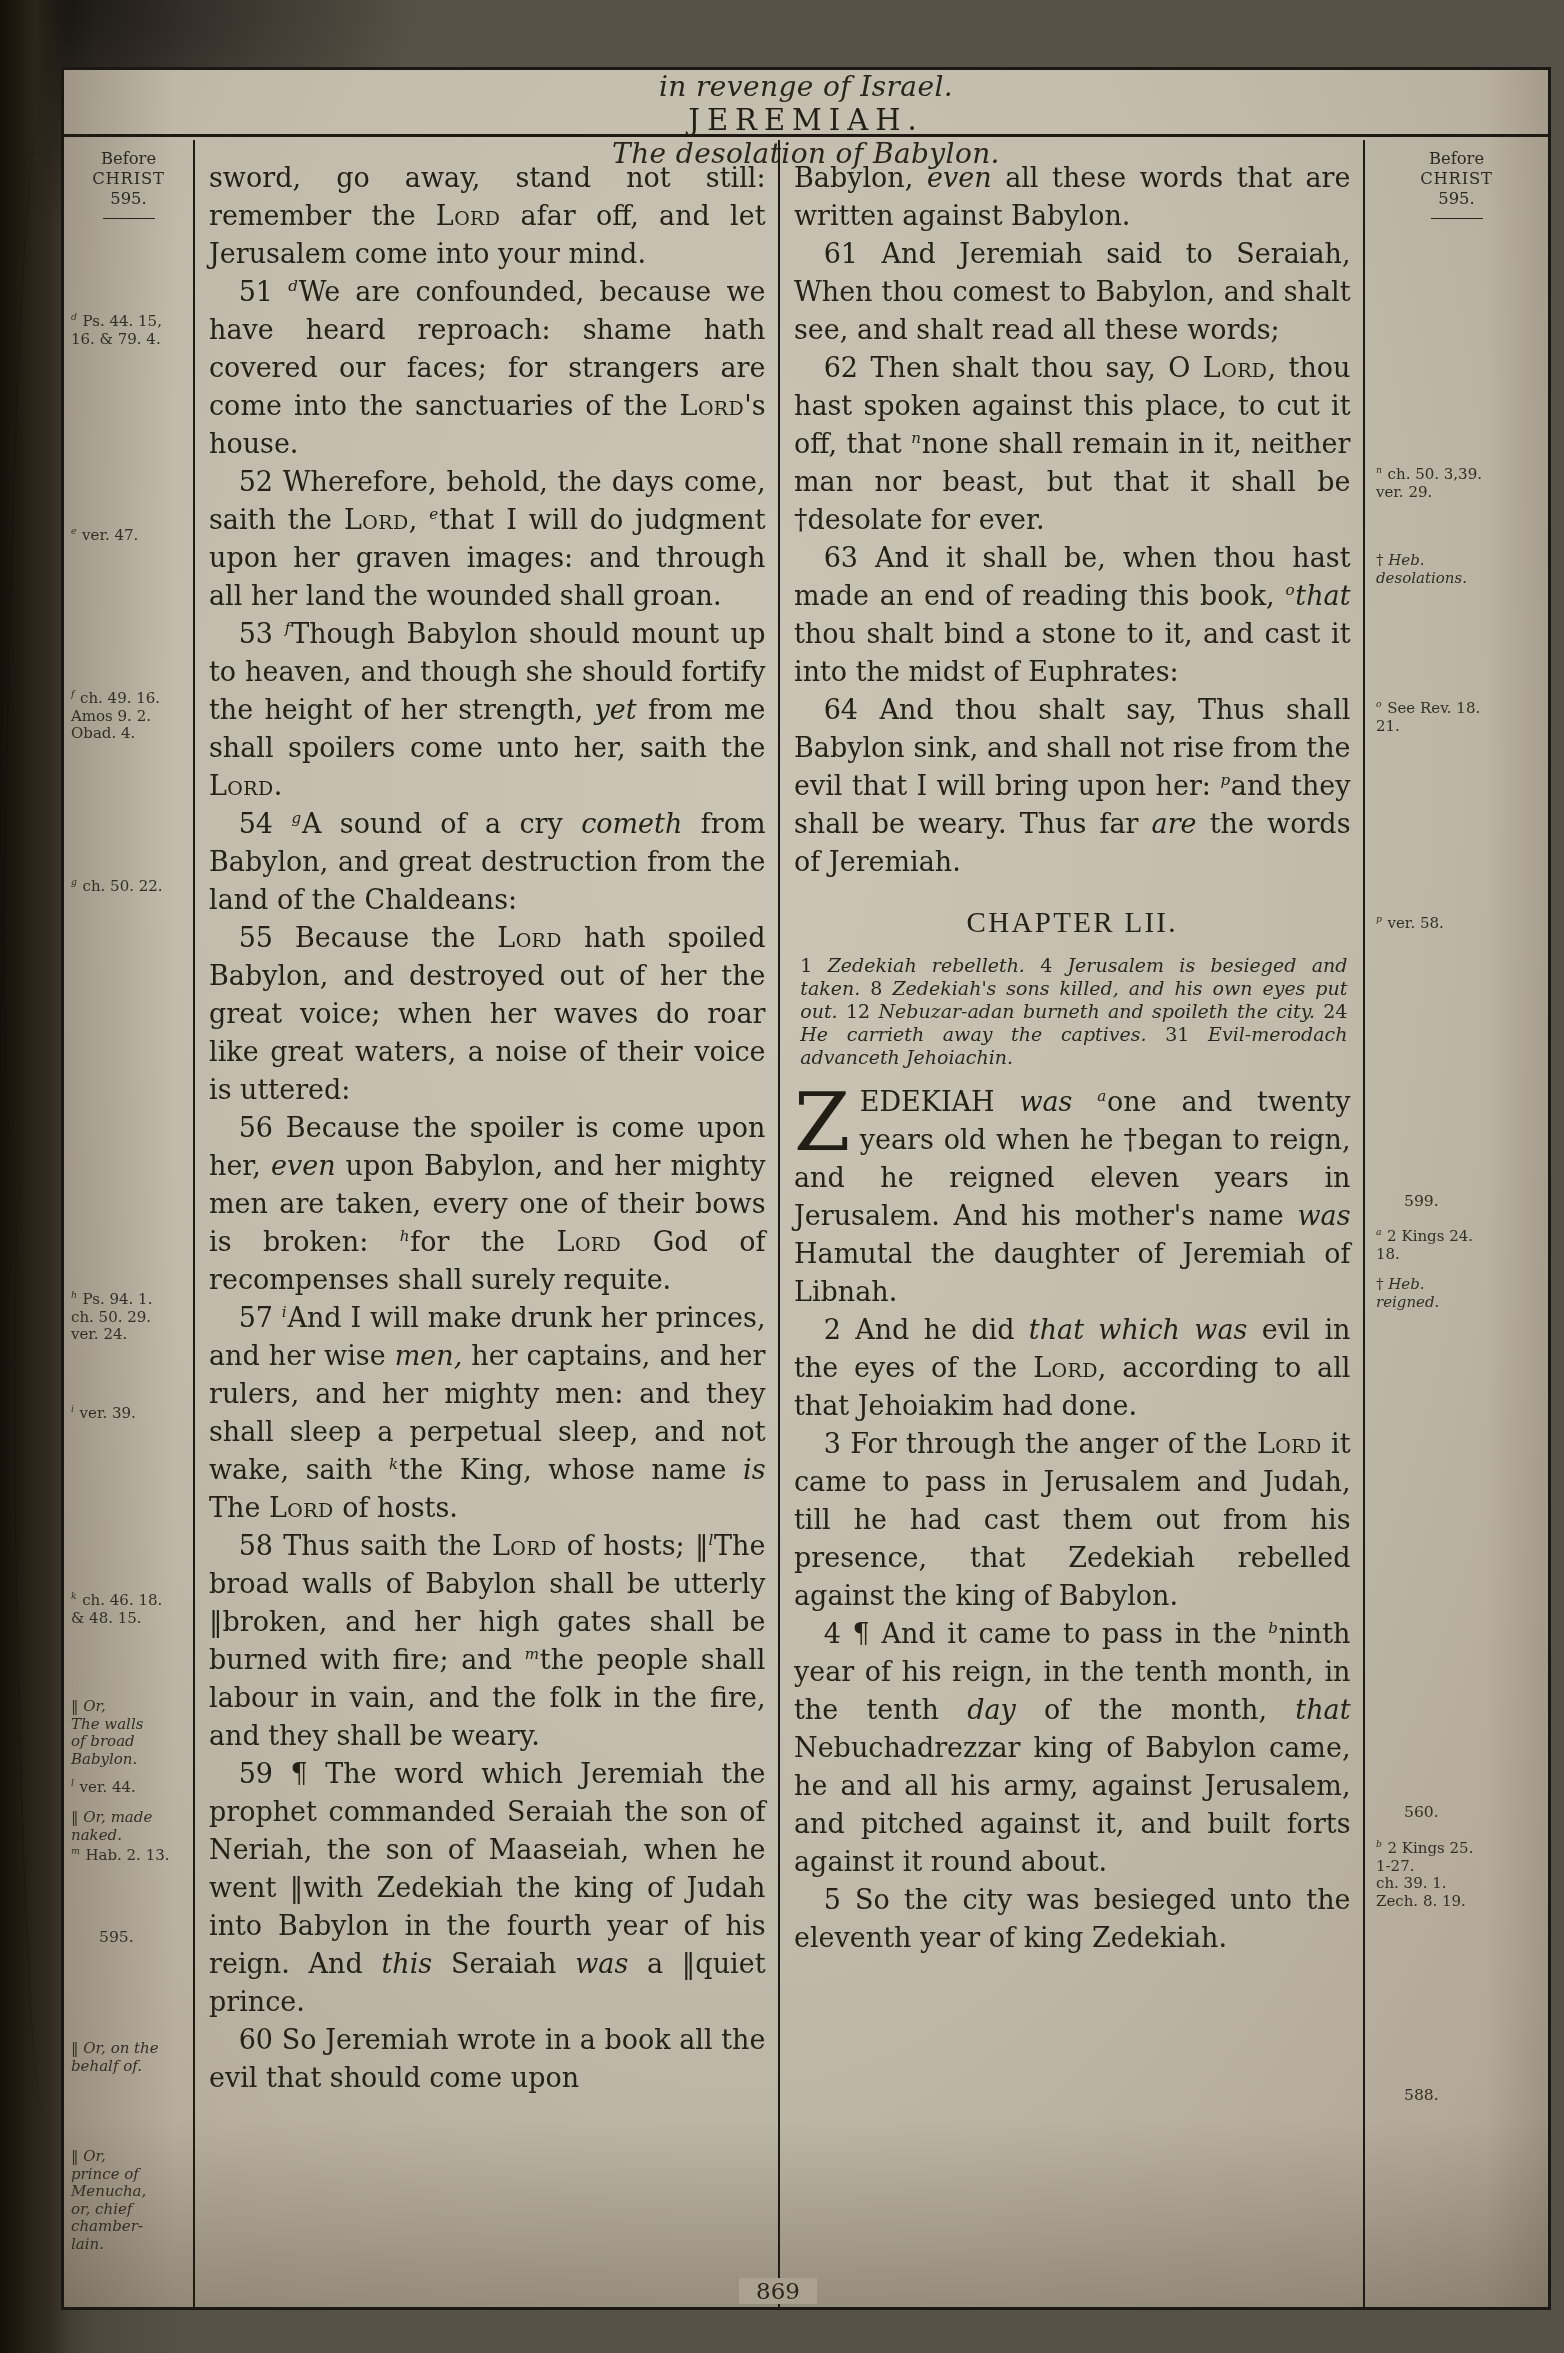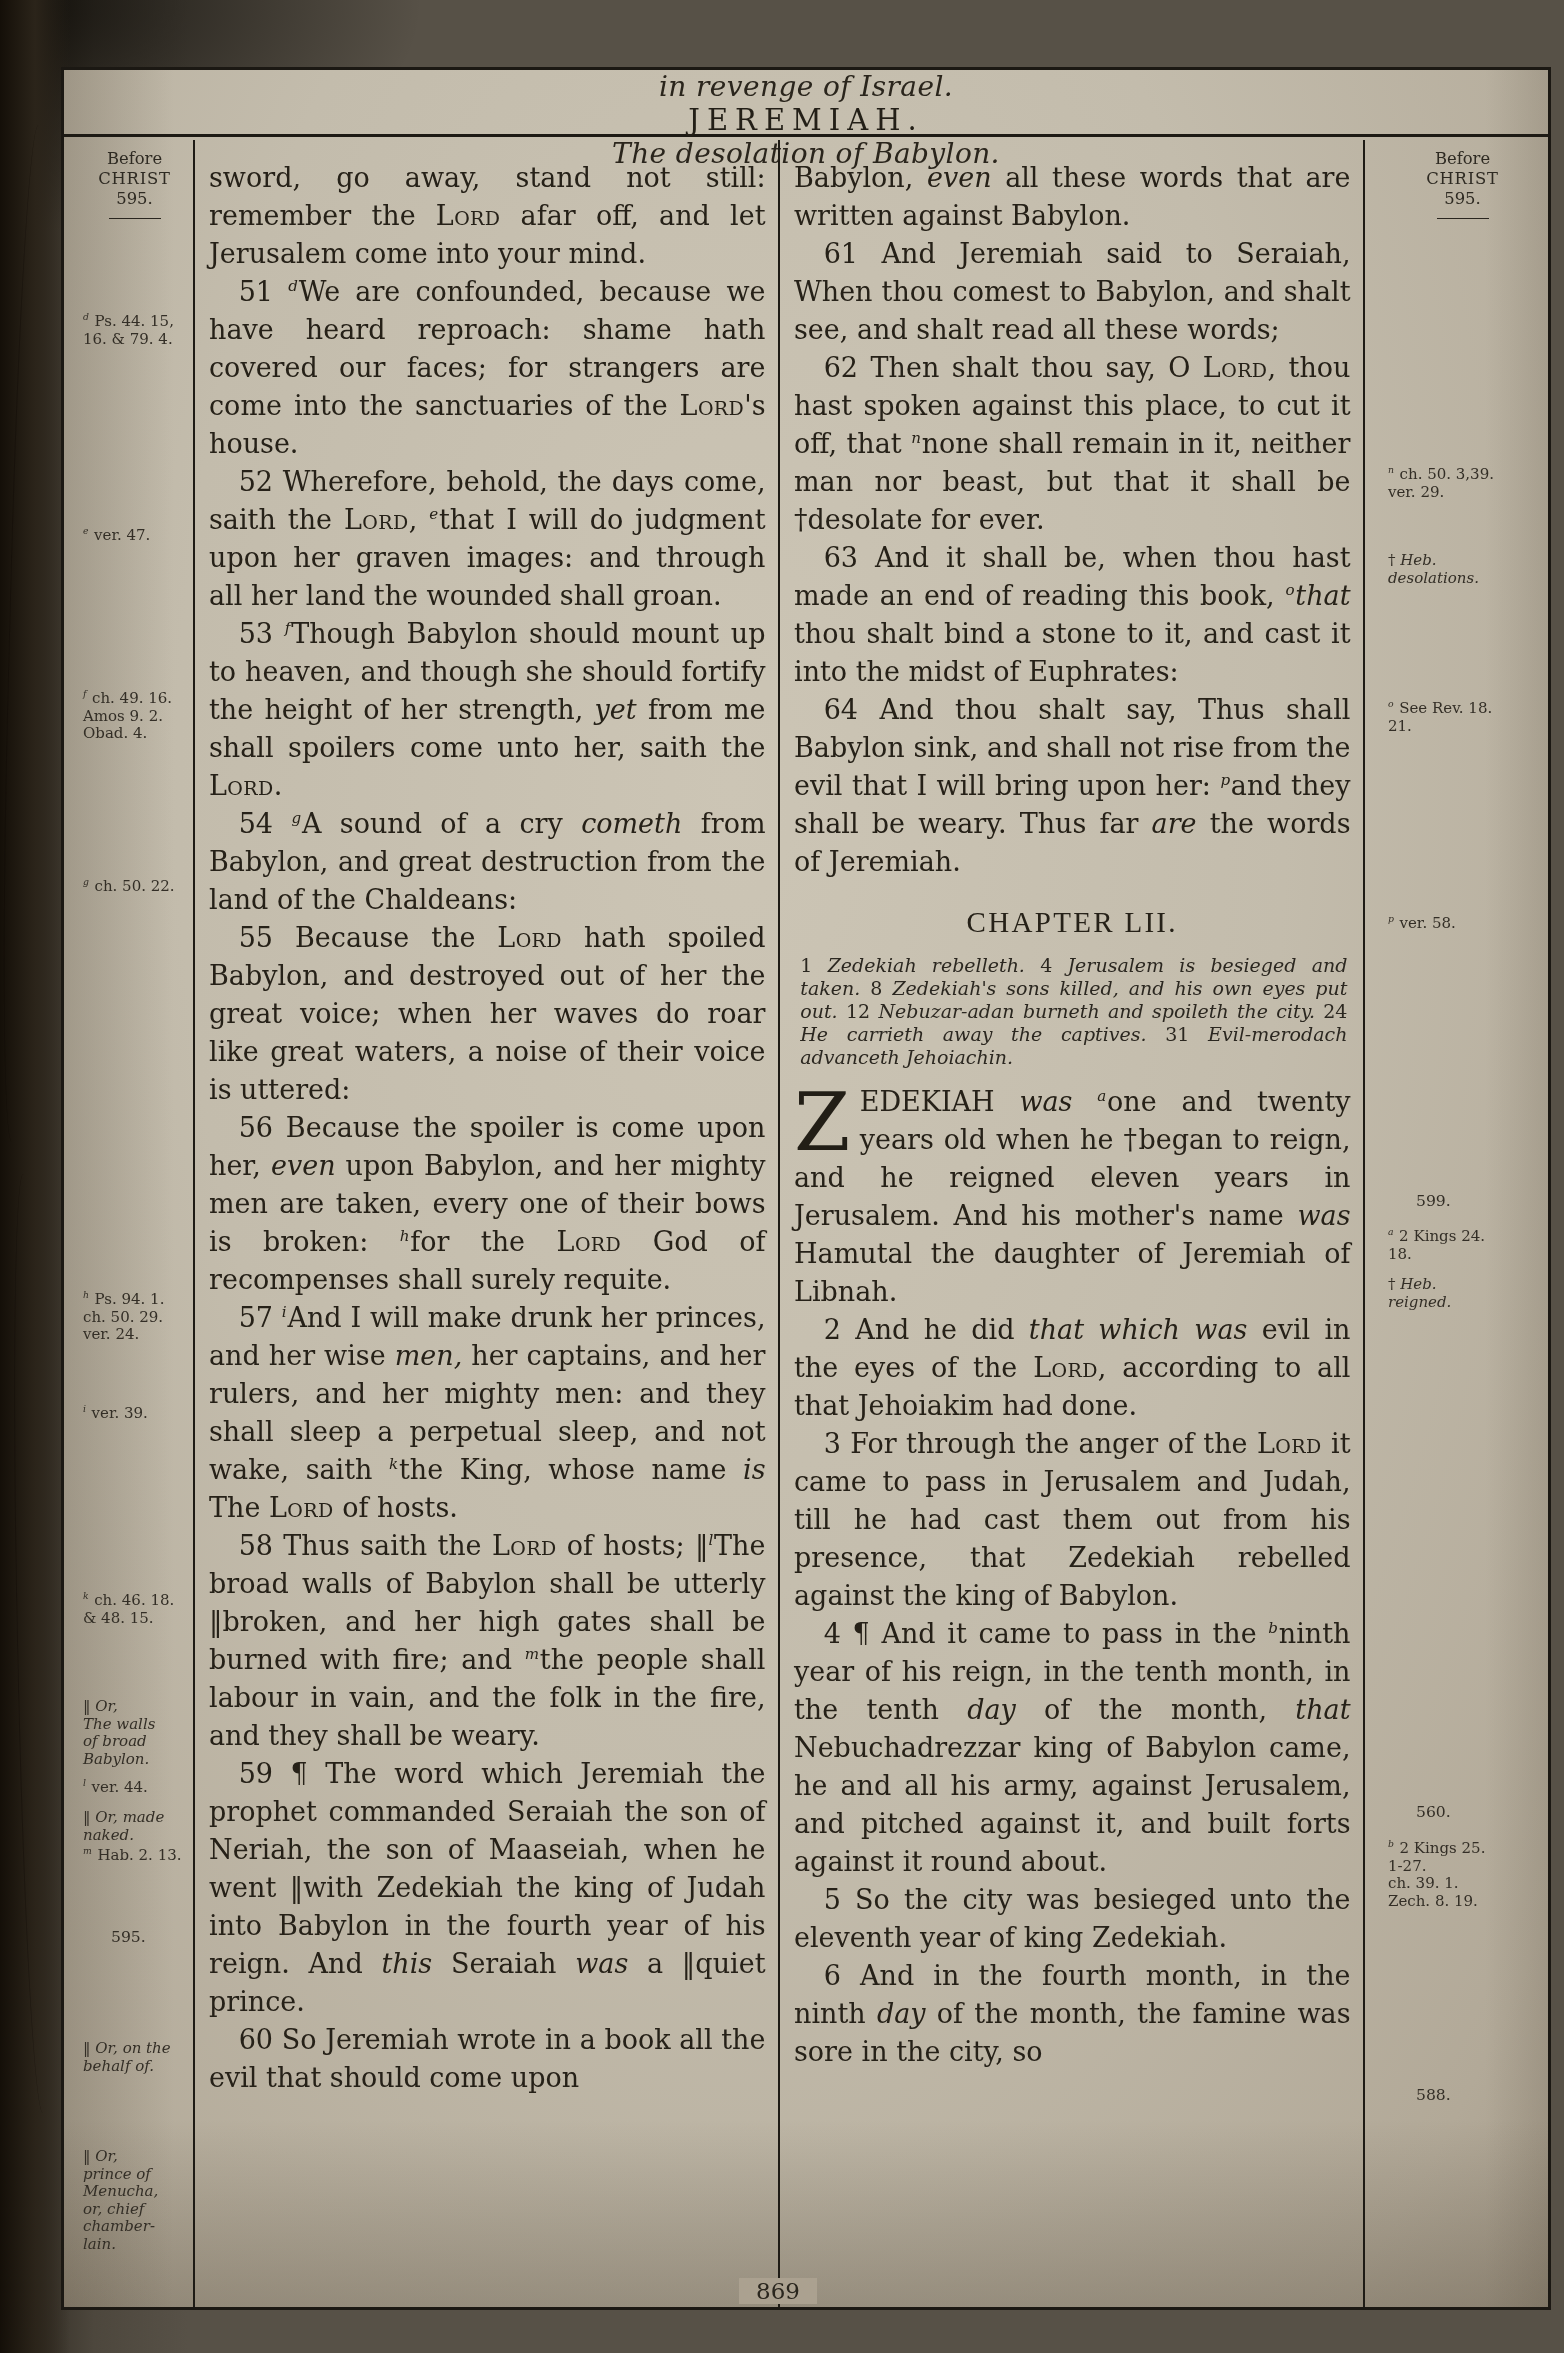--- a/index.html
+++ b/index.html
@@ -40,21 +40,21 @@
     flex-direction:column;
   }
   .rh-side{ font-style:italic; font-size:28px; letter-spacing:0.4px; color:#2a251c; }
   .rh-center{ font-size:29px; letter-spacing:7px; color:#231f17; }
 
   
   .content{
     position:absolute; top:70px; left:0; right:0; bottom:0;
     display:grid; grid-template-columns:131px 585px 585px 1fr;
   }
-  .margin-col{ position:relative; font-size:15px; line-height:17.6px; color:#332e26;margin-left:12px; }
+  .margin-col{ position:relative; font-size:15px; line-height:17.6px; color:#332e26; }
   .margin-col.leftm{ border-right:2.3px solid #1e1b15; }
   .margin-col.rightm{ }
   .text-col{ border-right:2.3px solid #1e1b15; padding:19px 12.5px 0 14px;
     font-size:27px; line-height:38px; text-align:justify; hyphens:auto; -webkit-hyphens:auto;
     color:#262118; overflow:hidden; }
 
   .chrono{ text-align:center; padding-top:9.4px; font-size:16.4px; line-height:19.6px; color:#2e2a22; }
   .chrono .caps{ letter-spacing:0.8px; }
   .chrono-rule{ width:52px; border-top:1.6px solid #2a261f; margin:9.4px auto 0; }
 
@@ -153,21 +153,20 @@
 
         <p class="chapter-summary">1 <em>Zedekiah rebelleth.</em> 4 <em>Jerusalem is besieged and taken.</em> 8 <em>Zedekiah's sons killed, and his own eyes put out.</em> 12 <em>Nebuzar-adan burneth and spoileth the city.</em> 24 <em>He carrieth away the captives.</em> 31 <em>Evil-merodach advanceth Jehoiachin.</em></p>
 
         <p class="verse zpara"><span class="dropcap">Z</span><span>EDEKIAH <em>was</em> <sup class="ref">a</sup>one and twenty years old when he †began to reign, and he reigned eleven years in Jerusalem. And his mother's name <em>was</em> Hamutal the daughter of Jeremiah of Libnah.</span></p>
 
         <div>
             <p class="verse">2 And he did <em>that which was</em> evil in the eyes of the <span class="sc">Lord</span>, according to all that Jehoiakim had done.</p>
             <p class="verse">3 For through the anger of the <span class="sc">Lord</span> it came to pass in Jerusalem and Judah, till he had cast them out from his presence, that Zedekiah rebelled against the king of Babylon.</p>
             <p class="verse">4 ¶ And it came to pass in the <sup class="ref">b</sup>ninth year of his reign, in the tenth month, in the tenth <em>day</em> of the month, <em>that</em> Nebuchadrezzar king of Babylon came, he and all his army, against Jerusalem, and pitched against it, and built forts against it round about.</p>
             <p class="verse">5 So the city was besieged unto the eleventh year of king Zedekiah.</p>
-            <p class="verse">6 And in the fourth month, in the ninth <em>day</em> of the month, the famine was sore in the city, so</p>
           </div>
       </div>
 
       <div class="margin-col rightm">
         <div class="chrono">
           <div>Before</div>
           <div class="caps">CHRIST</div>
           <div>595.</div>
           <div class="chrono-rule"></div>
         </div>

